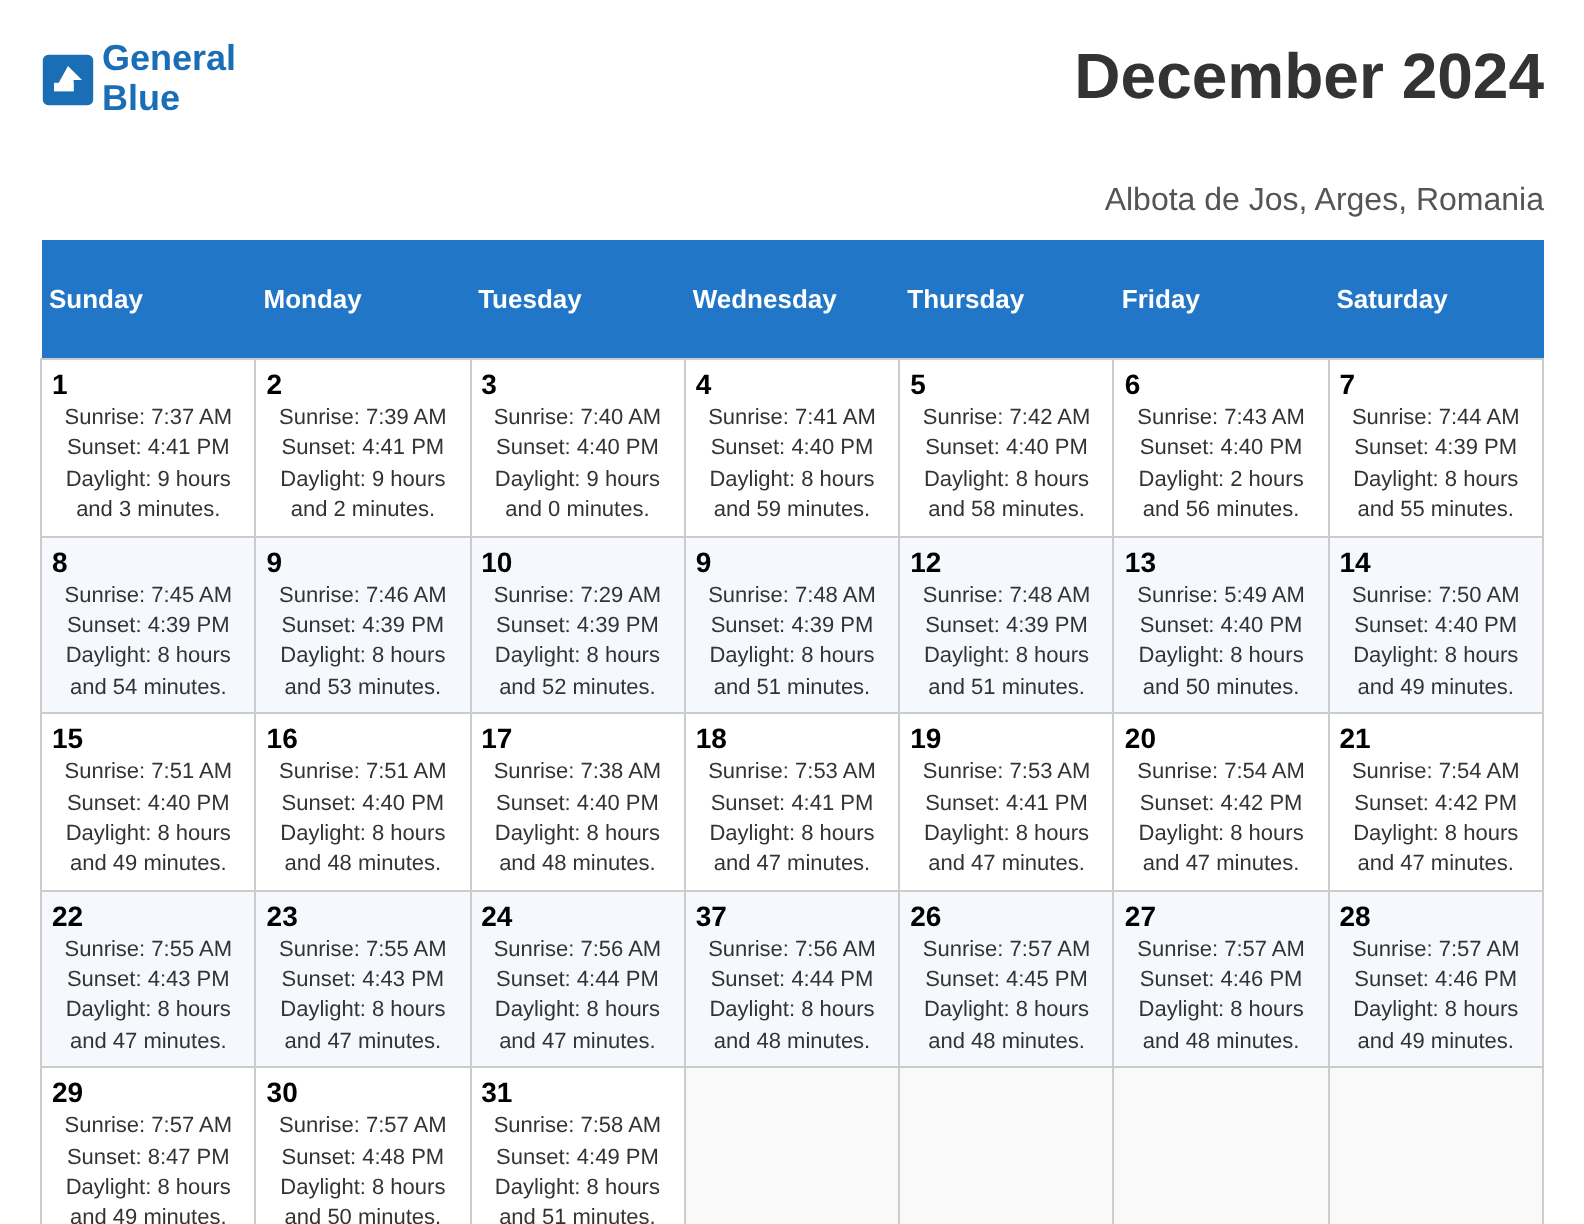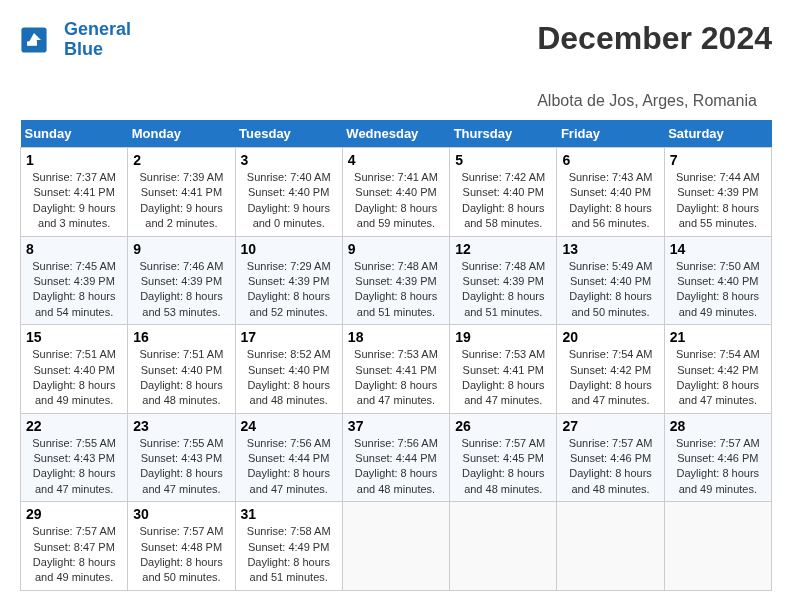--- a/index.html
+++ b/index.html
@@ -12,56 +12,57 @@
     }
     .header {
       display: flex;
       justify-content: space-between;
       align-items: flex-start;
       margin-bottom: 10px;
     }
     .logo {
       display: flex;
       align-items: center;
-      gap: 16px;
+      gap: 3px;
     }
     .logo-text {
       font-size: 18px;
       font-weight: bold;
       color: #333;
       line-height: 1.1;
     }
     .logo-text span {
       color: #1a6eb5;
     }
     .logo-icon {
       width: 28px;
       height: 28px;
     }
     .title-block {
+      text-align: right;
     }
     .month-title {
       font-size: 32px;
       font-weight: bold;
       color: #333;
     }
     .location-title {
       font-size: 16px;
       color: #555;
       margin-top: 35px;
     }
     table {
       width: 100%;
       border-collapse: collapse;
       font-size: 11px;
     }
     th {
       background-color: #2176c7;
       color: #fff;
-      padding: 6px 4px;
+      padding: 22px 4px;
       text-align: left;
       font-size: 13px;
       font-weight: bold;
     }
     td {
       border: 1px solid #ccc;
       padding: 4px 5px;
       vertical-align: top;
       width: calc(100% / 7);
       min-height: 80px;
@@ -158,21 +159,21 @@
           <span>Sunrise:</span> <span>7:42 AM</span><br>
           <span>Sunset:</span> <span>4:40 PM</span><br>
           <span>Daylight:</span> <span>8 hours and 58 minutes.</span>
         </div>
       </td>
         <td>
         <span class="day-num">6</span>
         <div class="day-info">
           <span>Sunrise:</span> <span>7:43 AM</span><br>
           <span>Sunset:</span> <span>4:40 PM</span><br>
-          <span>Daylight:</span> <span>8 hours and 56 minutes.</span>
+          <span>Daylight:</span> <span>2 hours and 56 minutes.</span>
         </div>
       </td>
         <td>
         <span class="day-num">7</span>
         <div class="day-info">
           <span>Sunrise:</span> <span>7:44 AM</span><br>
           <span>Sunset:</span> <span>4:39 PM</span><br>
           <span>Daylight:</span> <span>8 hours and 55 minutes.</span>
         </div>
       </td>
@@ -248,21 +249,21 @@
         <span class="day-num">16</span>
         <div class="day-info">
           <span>Sunrise:</span> <span>7:51 AM</span><br>
           <span>Sunset:</span> <span>4:40 PM</span><br>
           <span>Daylight:</span> <span>8 hours and 48 minutes.</span>
         </div>
       </td>
         <td>
         <span class="day-num">17</span>
         <div class="day-info">
-          <span>Sunrise:</span> <span>8:52 AM</span><br>
+          <span>Sunrise:</span> <span>7:38 AM</span><br>
           <span>Sunset:</span> <span>4:40 PM</span><br>
           <span>Daylight:</span> <span>8 hours and 48 minutes.</span>
         </div>
       </td>
         <td>
         <span class="day-num">18</span>
         <div class="day-info">
           <span>Sunrise:</span> <span>7:53 AM</span><br>
           <span>Sunset:</span> <span>4:41 PM</span><br>
           <span>Daylight:</span> <span>8 hours and 47 minutes.</span>

